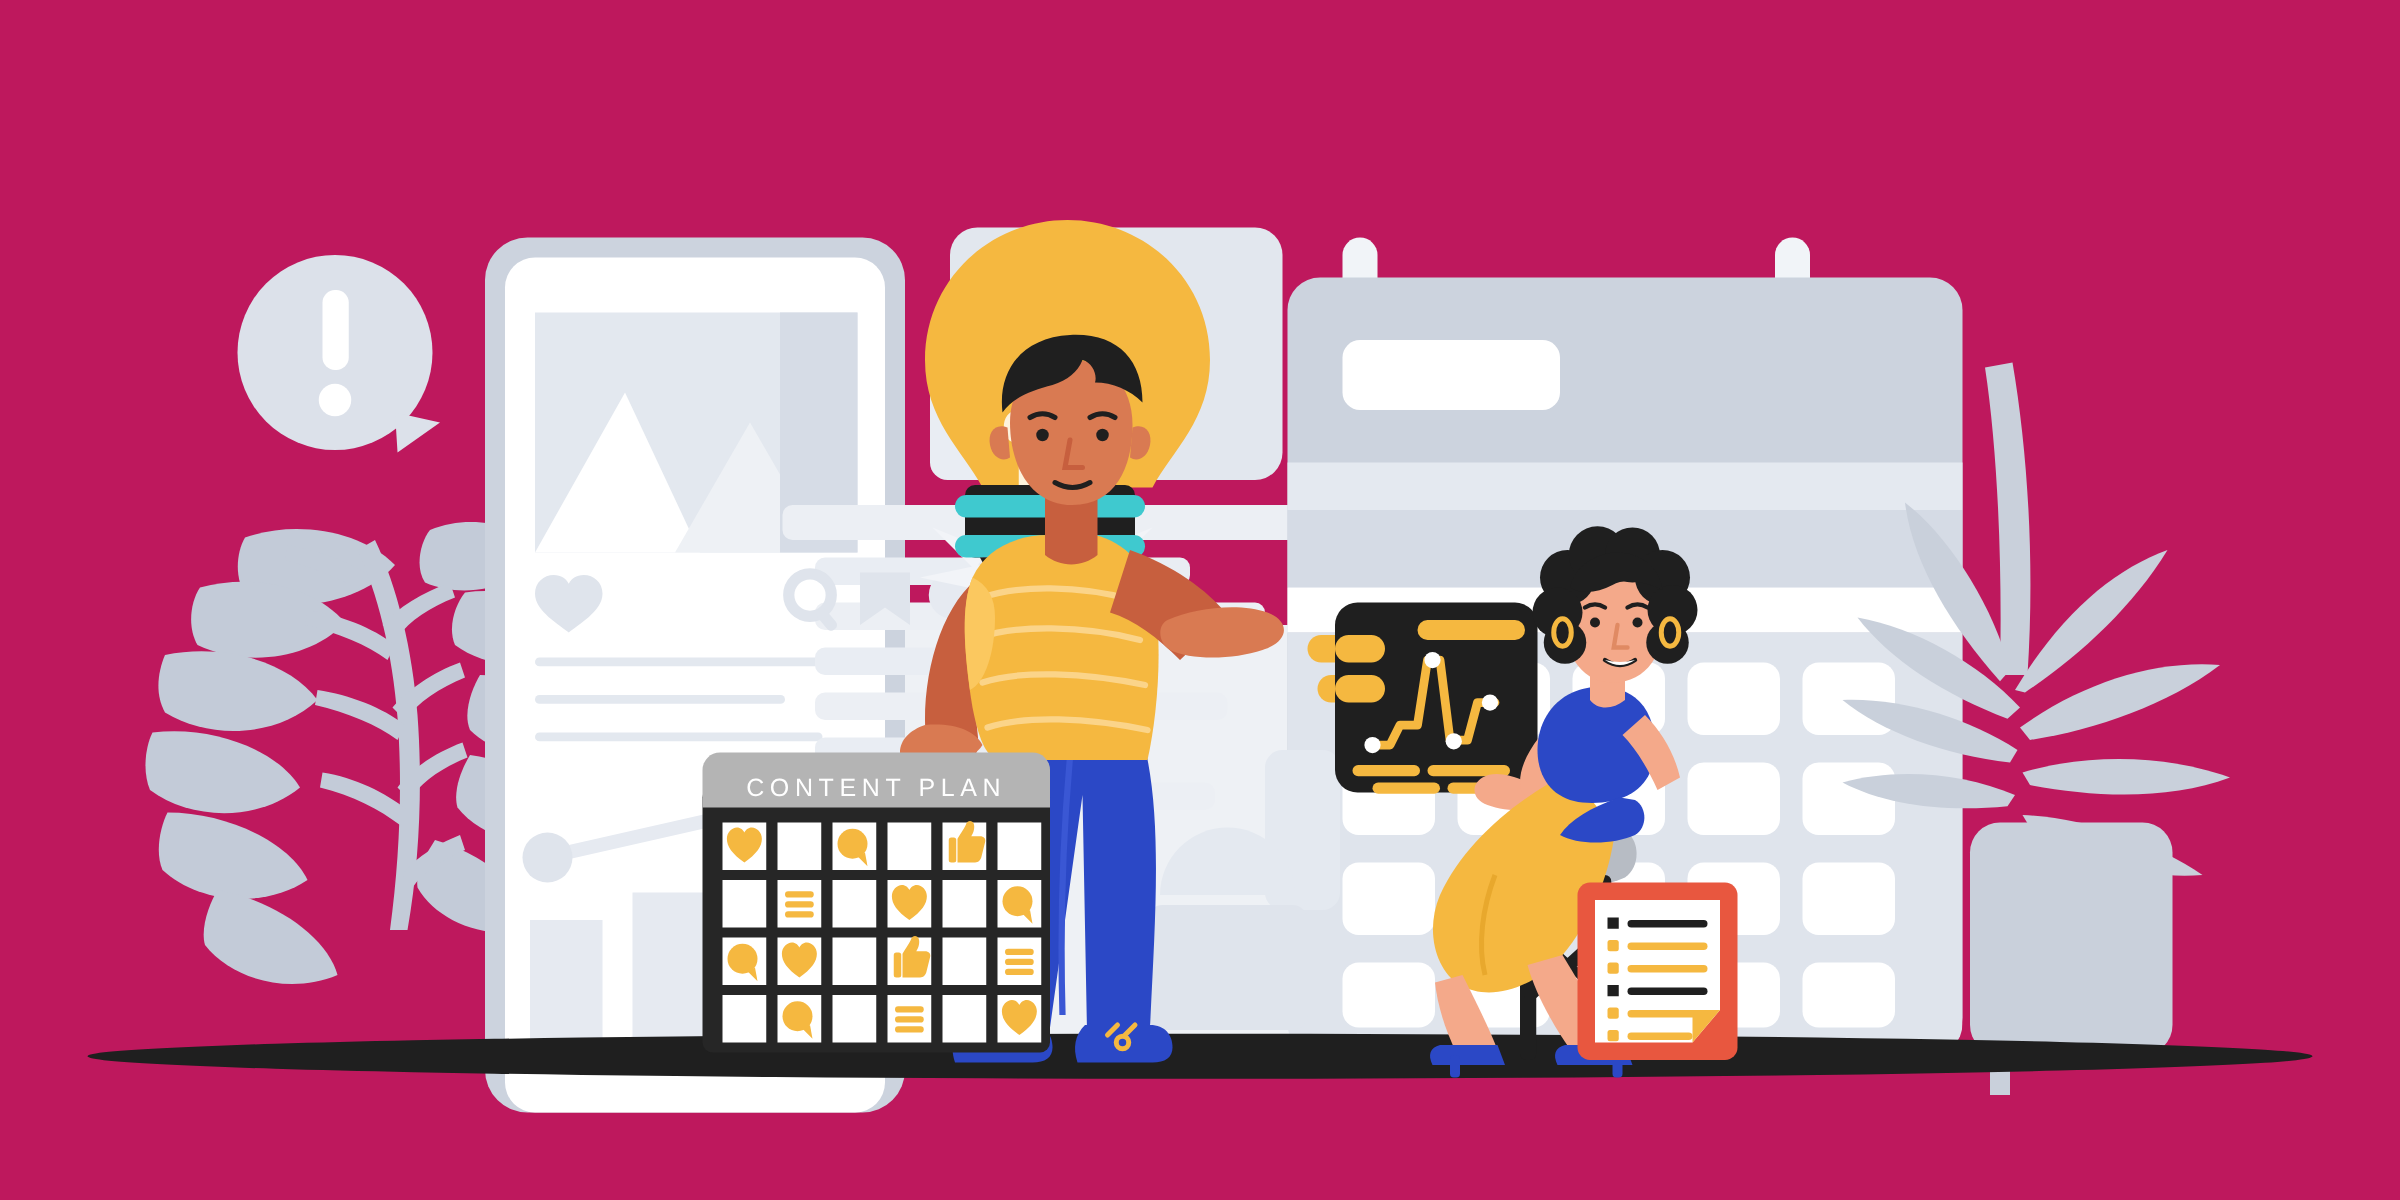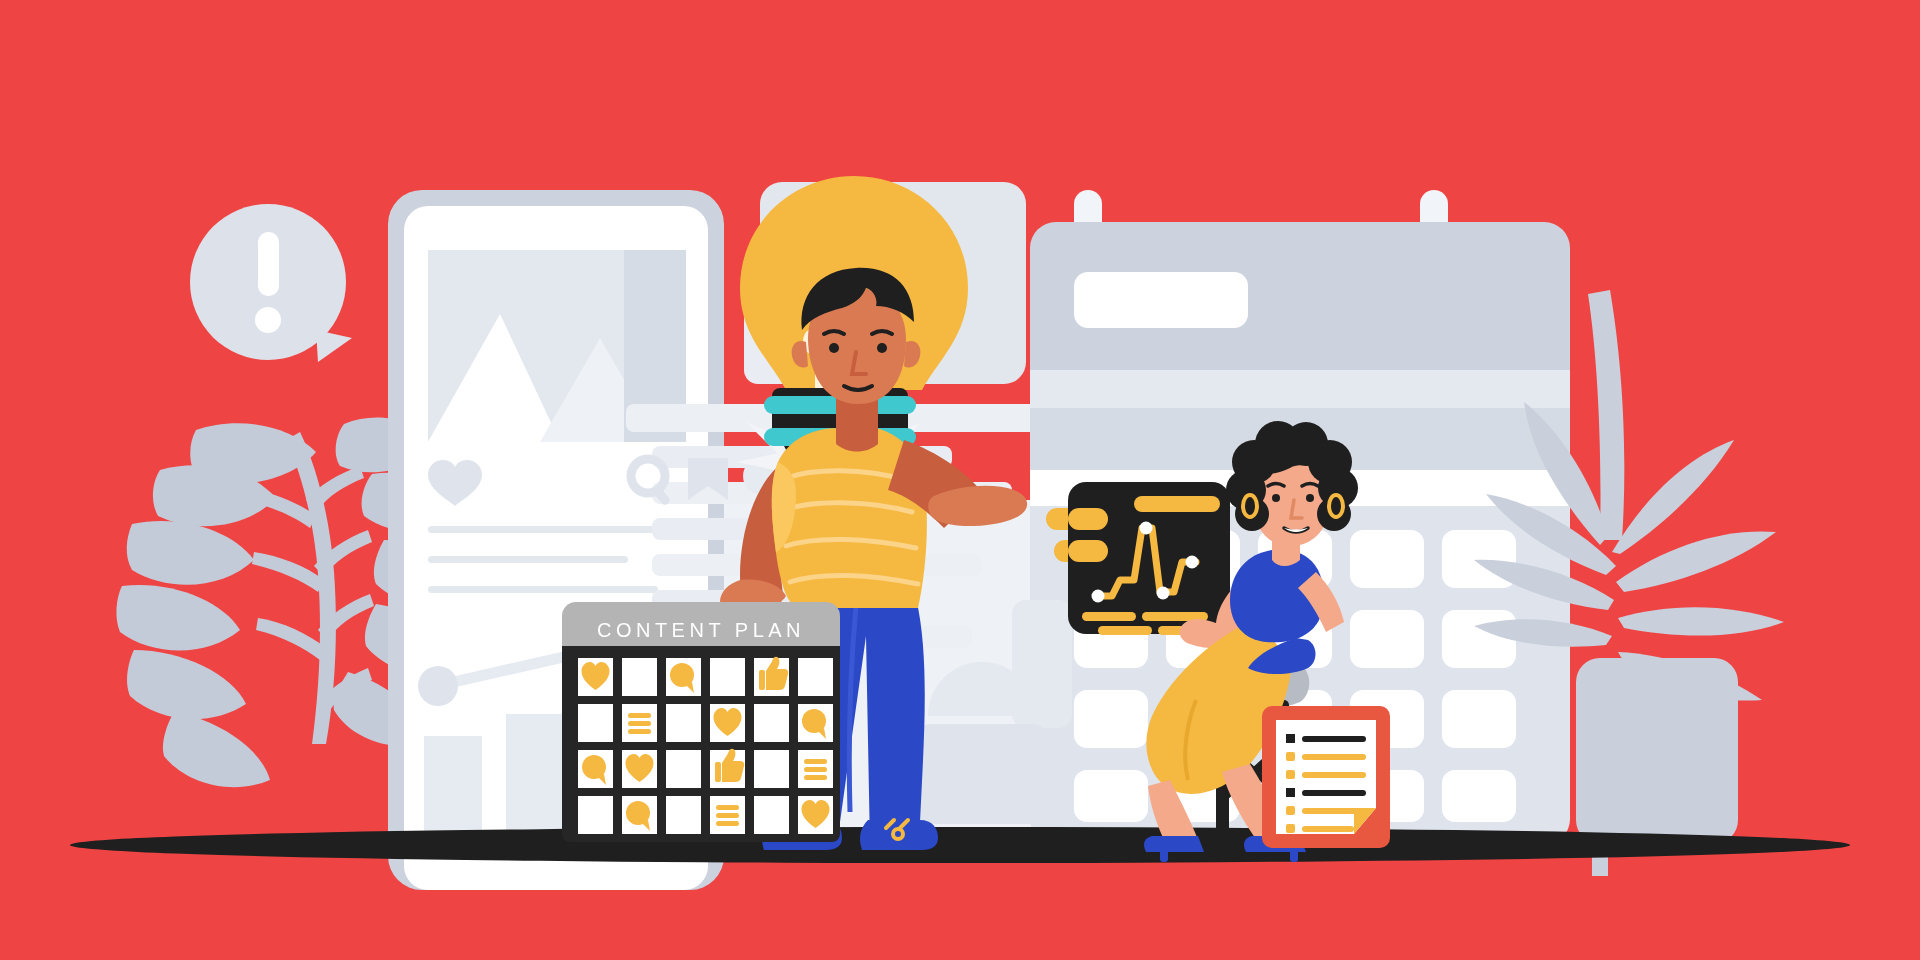--- a/index.html
+++ b/index.html
@@ -1,17 +1,17 @@
 <!DOCTYPE html>
 <html><head>
 <meta charset="utf-8">
 <style>
   html,body{margin:0;padding:0;background:#ffffff;}
   body{width:1920px;height:960px;overflow:hidden;font-family:"Liberation Sans",sans-serif;}
-  #stage{position:relative;width:1920px;height:960px;background:#ef4444;}
+  #stage{position:relative;width:1920px;height:960px;background:#be185d;}
   #stage svg{display:block;}
 </style>
 </head>
 <body>
 
 <div id="stage">
 
   <svg width="1920" height="960" viewBox="0 0 1920 960" xmlns="http://www.w3.org/2000/svg">
 
     <defs>

